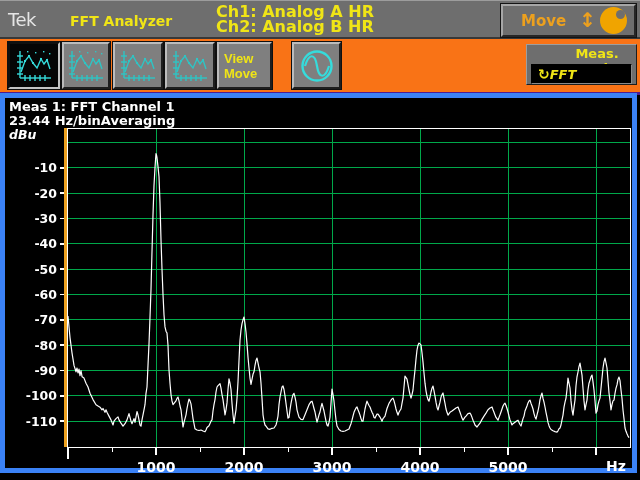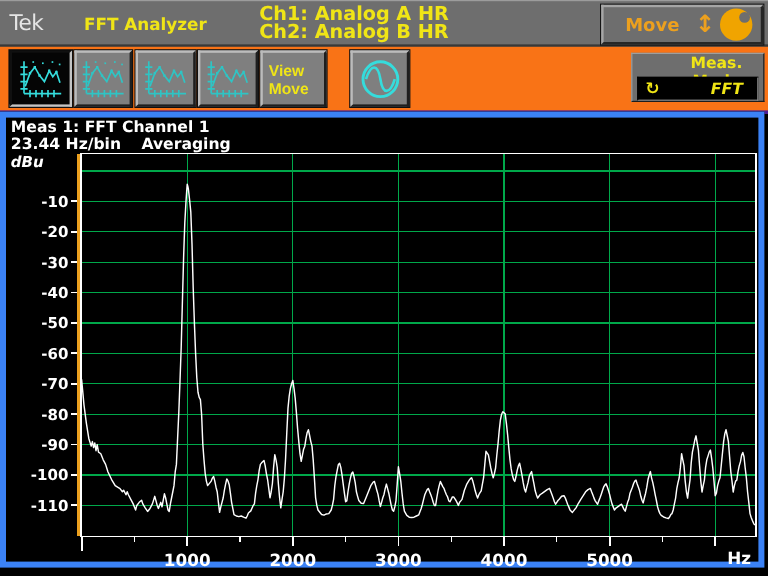--- a/index.html
+++ b/index.html
@@ -26,26 +26,26 @@
         padding:0;display:flex;align-items:center;justify-content:center;cursor:pointer;}
   .tbtn.pressed{background:#050505;border-color:#101010 #c4c4c4 #c4c4c4 #101010;}
   .vsbtn{flex-direction:column;align-items:flex-start;justify-content:center;padding-left:5px;}
   .vsbtn div{font-size:13px;font-weight:bold;color:#f0e516;line-height:15px;}
   .measmode{position:absolute;left:526px;top:5px;width:111px;height:41px;box-sizing:border-box;
             background:#6e6e6e;border:1px solid;border-color:#9e9e9e #1d1d1d #1d1d1d #9e9e9e;padding-left:31px;}
   .mmlabel{text-align:center;font-size:13px;font-weight:bold;color:#f0e516;margin-top:1px;}
   .mmbox{position:absolute;left:4px;right:4px;top:19px;height:18px;background:#000;
          border:1px solid;border-color:#000 #8a8a8a #8a8a8a #000;display:flex;align-items:center;cursor:pointer;}
   .cycle{color:#f0e516;font-size:14px;font-weight:bold;margin-left:6px;line-height:1;}
-  .mmval{flex:1;text-align:right;font-style:italic;font-weight:bold;font-size:13px;color:#f0e516;padding-right:12px;}
+  .mmval{flex:1;text-align:left;font-style:italic;font-weight:bold;font-size:13px;color:#f0e516;padding-right:12px;}
   
   .display{position:absolute;left:0;top:93px;width:637px;height:380px;box-sizing:border-box;
            background:#000;border:5px solid #3b82f6;}
   .hdr1{position:absolute;left:4px;top:1px;font-size:13px;font-weight:bold;color:#fff;}
-  .hdr2{position:absolute;left:4px;top:15px;font-size:13px;font-weight:bold;color:#fff;display:flex;gap:17px;}
+  .hdr2{position:absolute;left:4px;top:15px;font-size:13px;font-weight:bold;color:#fff;display:flex;}
   .yunit{position:absolute;left:4px;top:29px;font-size:12.5px;font-weight:bold;color:#fff;font-style:italic;}
   .xunit{position:absolute;left:601px;top:360px;font-size:14px;font-weight:bold;color:#fff;}
   #chart{position:absolute;left:0;top:0;width:640px;height:480px;pointer-events:none;z-index:5;}
 </style>
 </head>
 <body>
 
 <div class="screen">
 
   <div class="titlebar">

